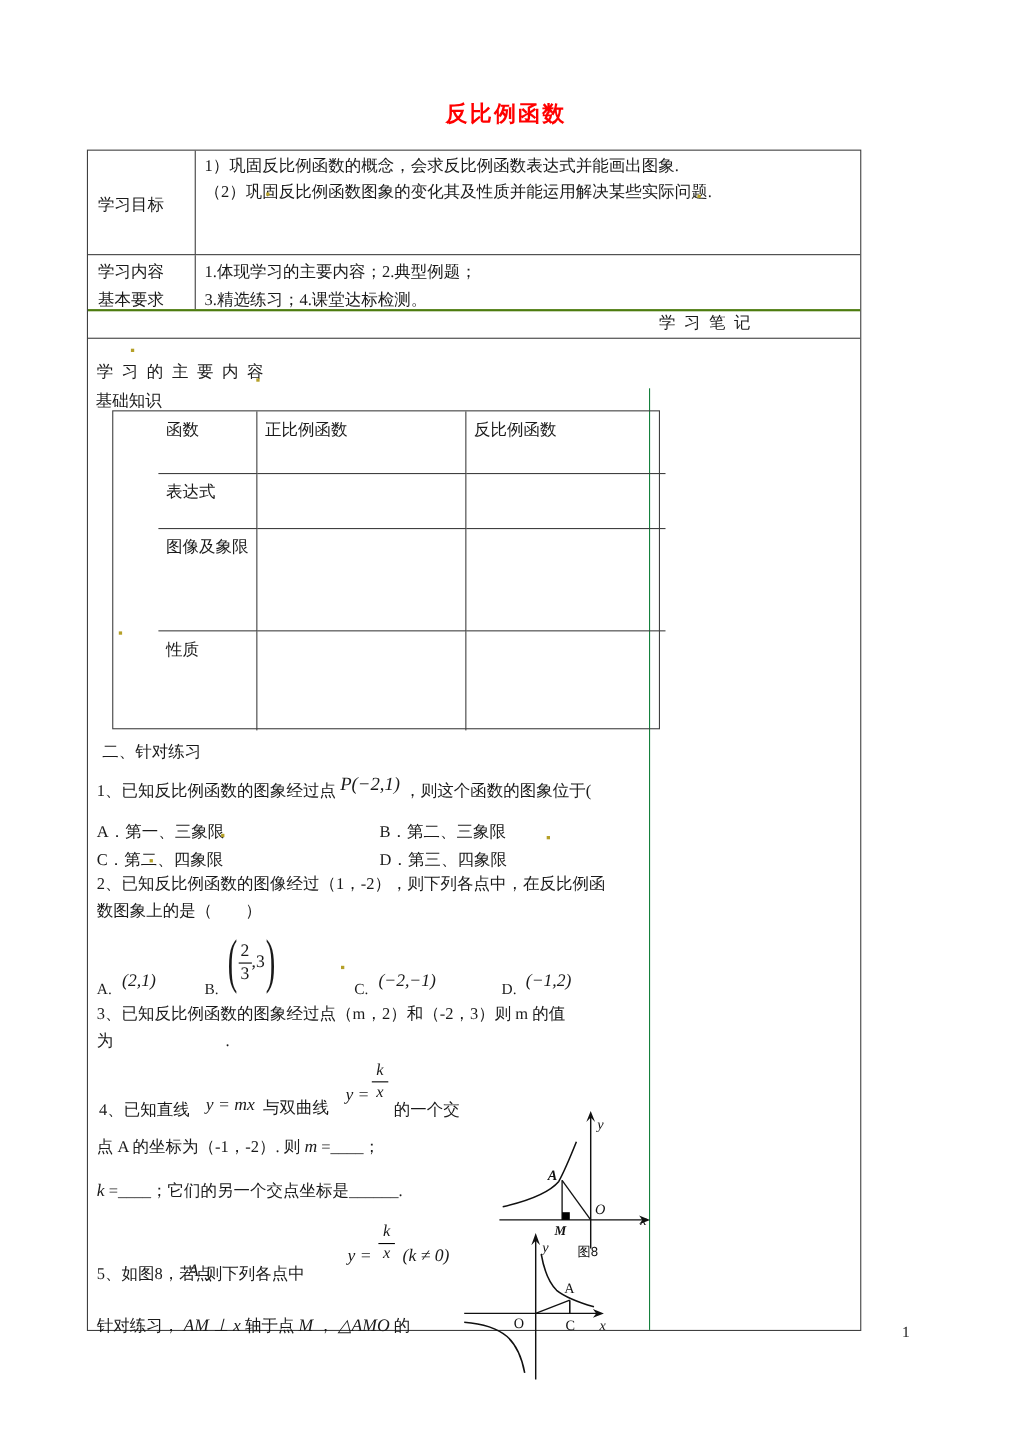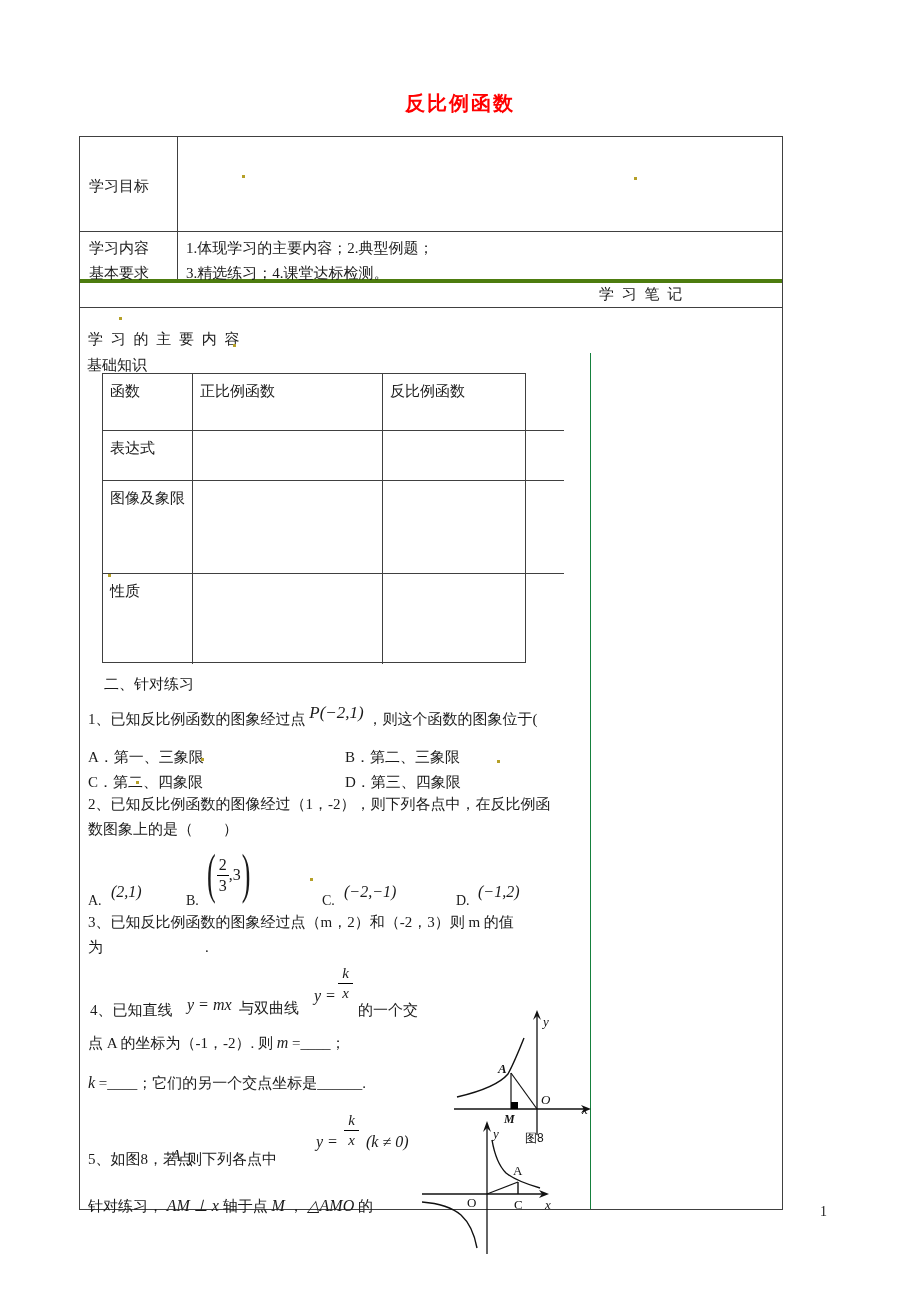--- a/index.html
+++ b/index.html
@@ -6,37 +6,37 @@
   #page{position:relative;width:920px;height:1303px;background:#ffffff;overflow:hidden;
         font-family:"Liberation Serif","DejaVu Serif",serif;color:#1a1a1a;}
   
   #doc-title{position:absolute;top:90px;left:0;width:100%;text-align:center;
              color:#ff0000;font-weight:bold;font-size:20px;letter-spacing:2px;}
   
   #meta-table{position:absolute;left:79px;top:136px;width:704px;height:1074px;
               border:1px solid #404040;box-sizing:border-box;}
   .trow{display:flex;box-sizing:border-box;}
   #row1{height:95px;border-bottom:1px solid #404040;}
-  #row2{height:51px;border-bottom:4px solid #4d7c0f;}
+  #row2{height:51px;border-bottom:2px solid #4d7c0f;}
   #row3{height:25px;border-bottom:1px solid #404040;}
   #row4{height:901px;}
   .lab-col{width:98px;border-right:1px solid #404040;box-sizing:border-box;flex:none;}
   .wide-col{flex:1;box-sizing:border-box;}
   .main-col{width:511px;border-right:1px solid #15803d;box-sizing:border-box;flex:none;position:relative;margin-top:45px;}
   .notes-col{flex:1;box-sizing:border-box;}
   .cjk{font-size:15px;line-height:24px;}
   #row1 .lab-col{padding:40px 0 0 9px;font-size:15px;}
   #row1 .wide-col{padding:2px 0 0 8px;}
   #row2 .lab-col{padding:4px 0 0 9px;font-size:15px;line-height:25px;}
   #row2 .wide-col{padding:4px 0 0 8px;line-height:25px;}
   #row3 .main-col,#row3 .notes-col{font-size:15px;line-height:23px;padding-left:8px;letter-spacing:2px;}
   
-  #fn-table{position:absolute;left:22px;top:20px;width:424px;height:290px;
+  #fn-table{position:absolute;left:22px;top:20px;width:498px;height:290px;
             display:grid;grid-template-columns:90px 190px 181px;grid-template-rows:57px 50px 93px 90px;
-            border:1px solid #404040;box-sizing:border-box;}
+            border:1px solid #404040;box-sizing:border-box;padding-left:41px;}
   #fn-table .cell{border-right:1px solid #404040;border-bottom:1px solid #404040;
                   box-sizing:border-box;padding:6px 7px;font-size:15px;line-height:22px;}
   #fn-table .cell.last-c{border-right:none;}
   #fn-table .cell.last-r{border-bottom:none;}
   
   .cline{position:absolute;font-size:15px;line-height:21px;white-space:nowrap;}
   .m{font-family:Liberation Serif, serif;font-style:italic;}
   .m16{font-size:16px;}
   .m17{font-size:17px;}
   .raise{position:relative;top:-6px;}
@@ -63,20 +63,24 @@
 </head>
 <body>
 
 <div id="page">
 
   <div id="doc-title">反比例函数</div>
 
   <div id="meta-table">
     <div id="row1" class="trow">
       <div class="lab-col">学习目标</div>
+      <div class="wide-col cjk">
+        <div>1）巩固反比例函数的概念，会求反比例函数表达式并能画出图象.</div>
+        <div>（2）巩固反比例函数图象的变化其及性质并能运用解决某些实际问题.</div>
+      </div>
     </div>
     <div id="row2" class="trow">
       <div class="lab-col">
         <div>学习内容</div>
         <div>基本要求</div>
       </div>
       <div class="wide-col cjk">
         <div>1.体现学习的主要内容；2.典型例题；</div>
         <div>3.精选练习；4.课堂达标检测。</div>
       </div>
@@ -98,21 +102,21 @@
           <div class="cell"></div>
           <div class="cell last-c"></div>
           <div class="cell">图像及象限</div>
           <div class="cell"></div>
           <div class="cell last-c"></div>
           <div class="cell last-r">性质</div>
           <div class="cell last-r"></div>
           <div class="cell last-c last-r"></div>
         </div>
 
-        <div class="cline" style="left:24px;top:321px;">二、针对练习</div>
+        <div class="cline" style="left:13px;top:321px;">二、针对练习</div>
 
         <div class="cline" style="left:8px;top:355px;">
           <span>1、已知反比例函数的图象经过点</span>
           <span class="m m17 raise">P(−2,1)</span>
           <span>，则这个函数的图象位于(</span>
         </div>
         <div class="cline" style="left:8px;top:394px;">
           <span>A．第一、三象限</span>
           <span style="position:absolute;left:257px;">B．第二、三象限</span>
         </div>

